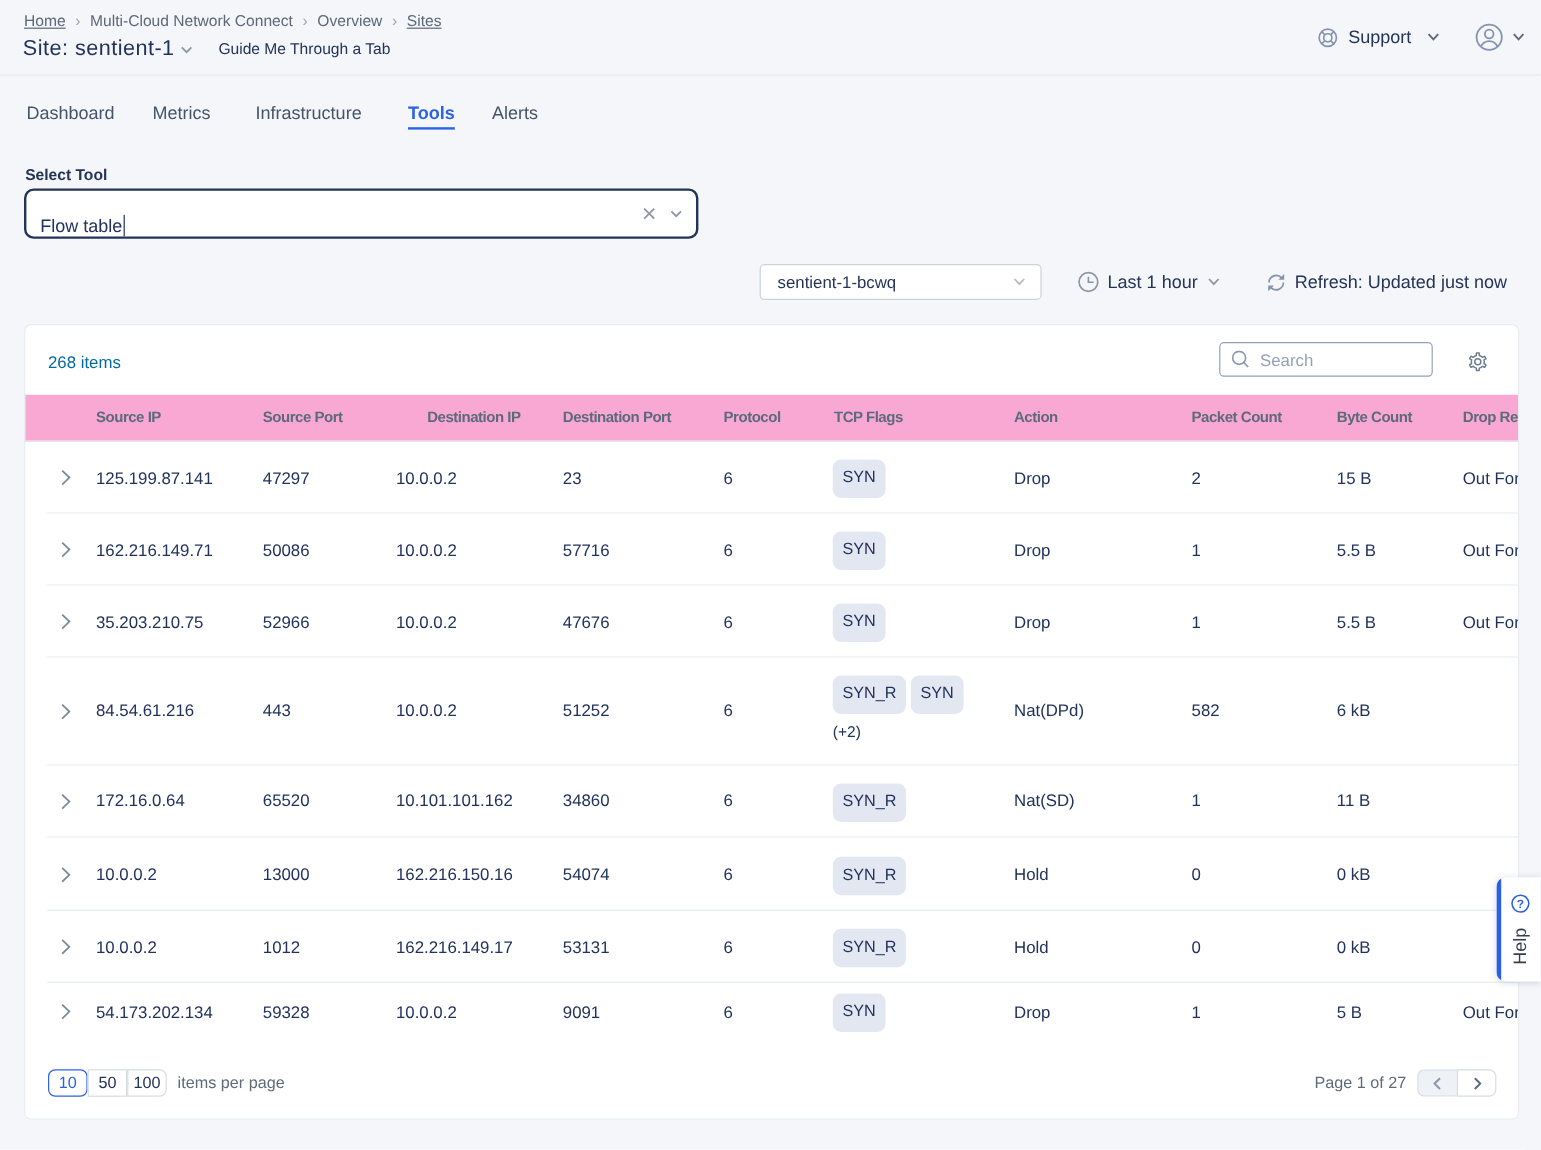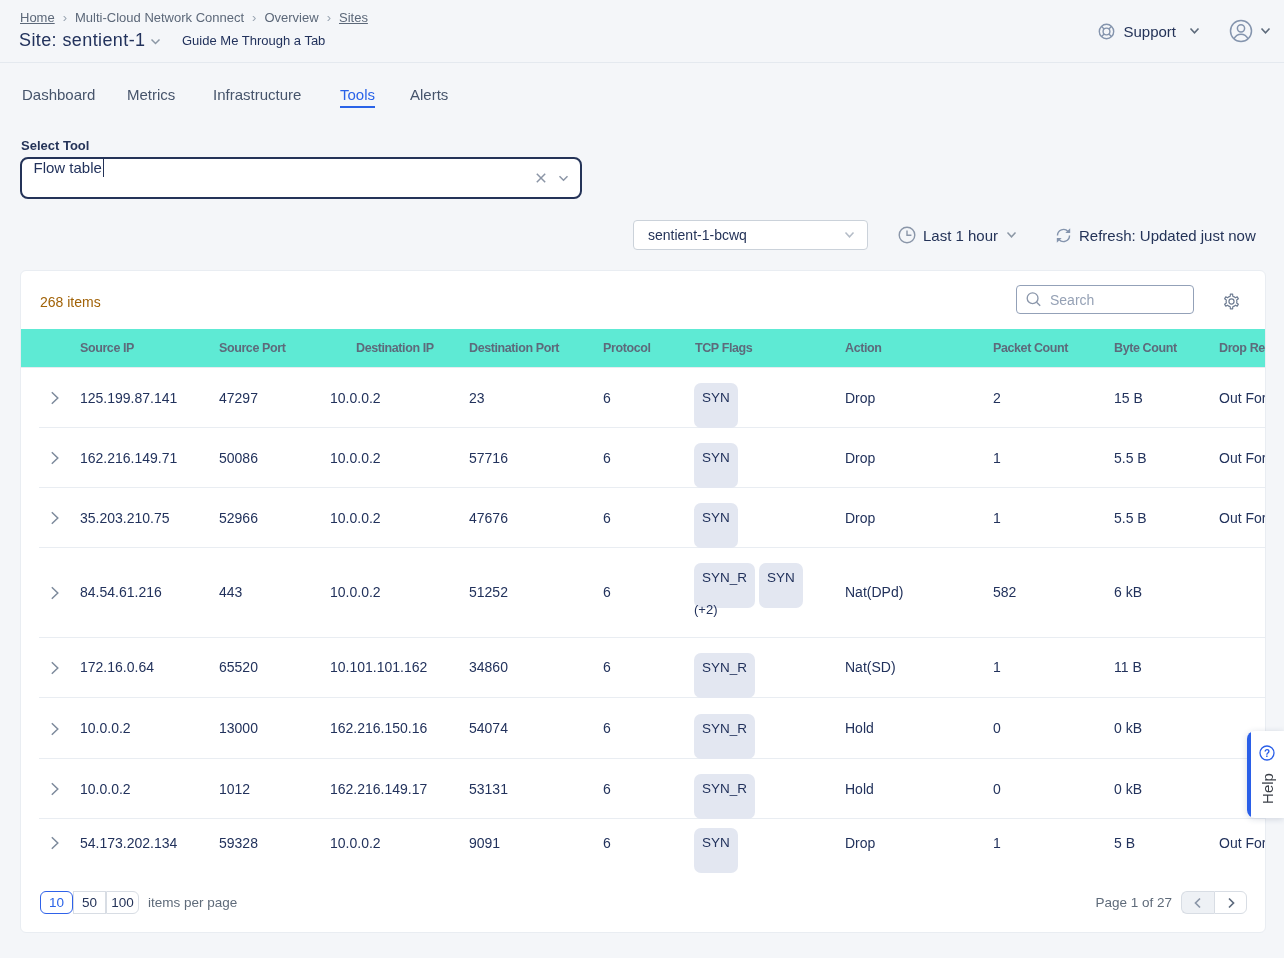--- a/index.html
+++ b/index.html
@@ -17,49 +17,49 @@
 .crumbs .sep { margin:0 8px; color:#9aa5b2; }
 .title { position:absolute; left:19px; top:30px; font-size:18px; letter-spacing:0.4px; line-height:21px; font-weight:500; color:#22325c; }
 .title-chev { position:absolute; left:150px; top:37.5px; }
 .guide { position:absolute; left:182px; top:31.5px; font-size:13px; line-height:17px; color:#22325c; }
 .support { position:absolute; right:13px; top:19px; display:flex; align-items:center; color:#243358; font-size:15px; }
 
 .hdr-divider { position:absolute; left:0; top:62px; width:1284px; height:1px; background:#e4e9ef; }
 
 .tabs { position:absolute; left:0; top:86px; font-size:15px; color:#46546b; }
 .tab { position:absolute; top:0; padding-bottom:3px; white-space:nowrap; }
-.tab.active { color:#2a63e8; font-weight:400; border-bottom:2.5px solid #2a63e8; }
+.tab.active { color:#2a63e8; font-weight:700; border-bottom:2.5px solid #2a63e8; }
 
 .st-label { position:absolute; left:21px; top:138px; font-size:13px; font-weight:700; color:#243358; }
 .st-input { position:absolute; left:20px; top:157px; width:562px; height:42px; background:#fff;
-  border:2px solid #243358; border-radius:8px; display:flex; align-items:flex-start; }
+  border:2px solid #243358; border-radius:8px; display:flex; align-items:flex-end; }
 .st-text { margin-left:11.5px; font-size:15px; color:#22325c; }
 .caret { display:inline-block; width:1.5px; height:18px; background:#243358; vertical-align:middle; margin-left:1px; }
 .st-icons { position:absolute; right:10.5px; top:0; height:100%; display:flex; align-items:center; }
 
 .sel-box { position:absolute; left:633px; top:220px; width:235px; height:30px; background:#fff;
   border:1px solid #cbd2da; border-radius:4px; display:flex; align-items:center; font-size:14px; color:#243358; }
 .sel-box span { margin-left:14px; }
 .ctrl { position:absolute; top:220px; height:30px; display:flex; align-items:center; font-size:15px; color:#243358; }
 
 .card { position:absolute; left:20px; top:270px; width:1246px; height:663px; background:#fff;
   border:1px solid #e9edf2; border-radius:6px; overflow:hidden; }
-.items { position:absolute; left:19px; top:23px; font-size:14px; color:#a16207; }
+.items { position:absolute; left:19px; top:23px; font-size:14px; color:#0369a1; }
 .search { position:absolute; left:995px; top:14px; width:178px; height:29px; border:1px solid #93a1b8; border-radius:4px;
   display:flex; align-items:center; background:#fff; }
 .search .ph { font-size:14px; color:#95a1b5; margin-left:8px; }
 .gear { position:absolute; left:1202px; top:22px; }
 
-.thead { position:absolute; left:0; top:58px; width:1246px; height:39px; background:#5eead4; border-bottom:1px solid #e7ebf0; }
+.thead { position:absolute; left:0; top:58px; width:1246px; height:39px; background:#f9a8d4; border-bottom:1px solid #e7ebf0; }
 .th { position:absolute; top:0; height:39px; line-height:39px; font-size:12.5px; letter-spacing:-0.4px; font-weight:700; color:#5d6a7b; white-space:nowrap; }
 .trow { position:absolute; left:0; width:1246px; }
 .rline { position:absolute; left:18px; right:0; bottom:0; height:1px; background:#e9edf2; }
 .td { position:absolute; font-size:14px; color:#22325c; white-space:nowrap; }
 .chev-cell { position:absolute; left:27px; }
-.chip { display:inline-block; background:#e3e7f1; border-radius:7px; padding:0 8px; height:45px; line-height:30px;
+.chip { display:inline-block; background:#e3e7f1; border-radius:7px; padding:0 8px; height:32px; line-height:30px;
   font-size:13.5px; color:#22325c; }
 
 .psize { position:absolute; left:19px; top:620px; display:flex; height:23px; font-size:13.5px; }
 .pbtn { width:33px; height:23px; line-height:21px; text-align:center; background:#fff; border:1px solid #d8dde4; color:#243358; }
 .pbtn.first { border-radius:6px 0 0 6px; }
 .pbtn.last { border-radius:0 6px 6px 0; }
 .pbtn.sel { border:1.5px solid #2f62e9; color:#2a63e8; border-radius:6px; }
 .ipp { margin-left:9px; line-height:23px; color:#5f6b7a; }
 .pageinfo { position:absolute; right:93px; top:624px; font-size:13.5px; color:#5f6b7a; }
 .pnav { position:absolute; left:1160px; top:620px; display:flex; height:23px; }

